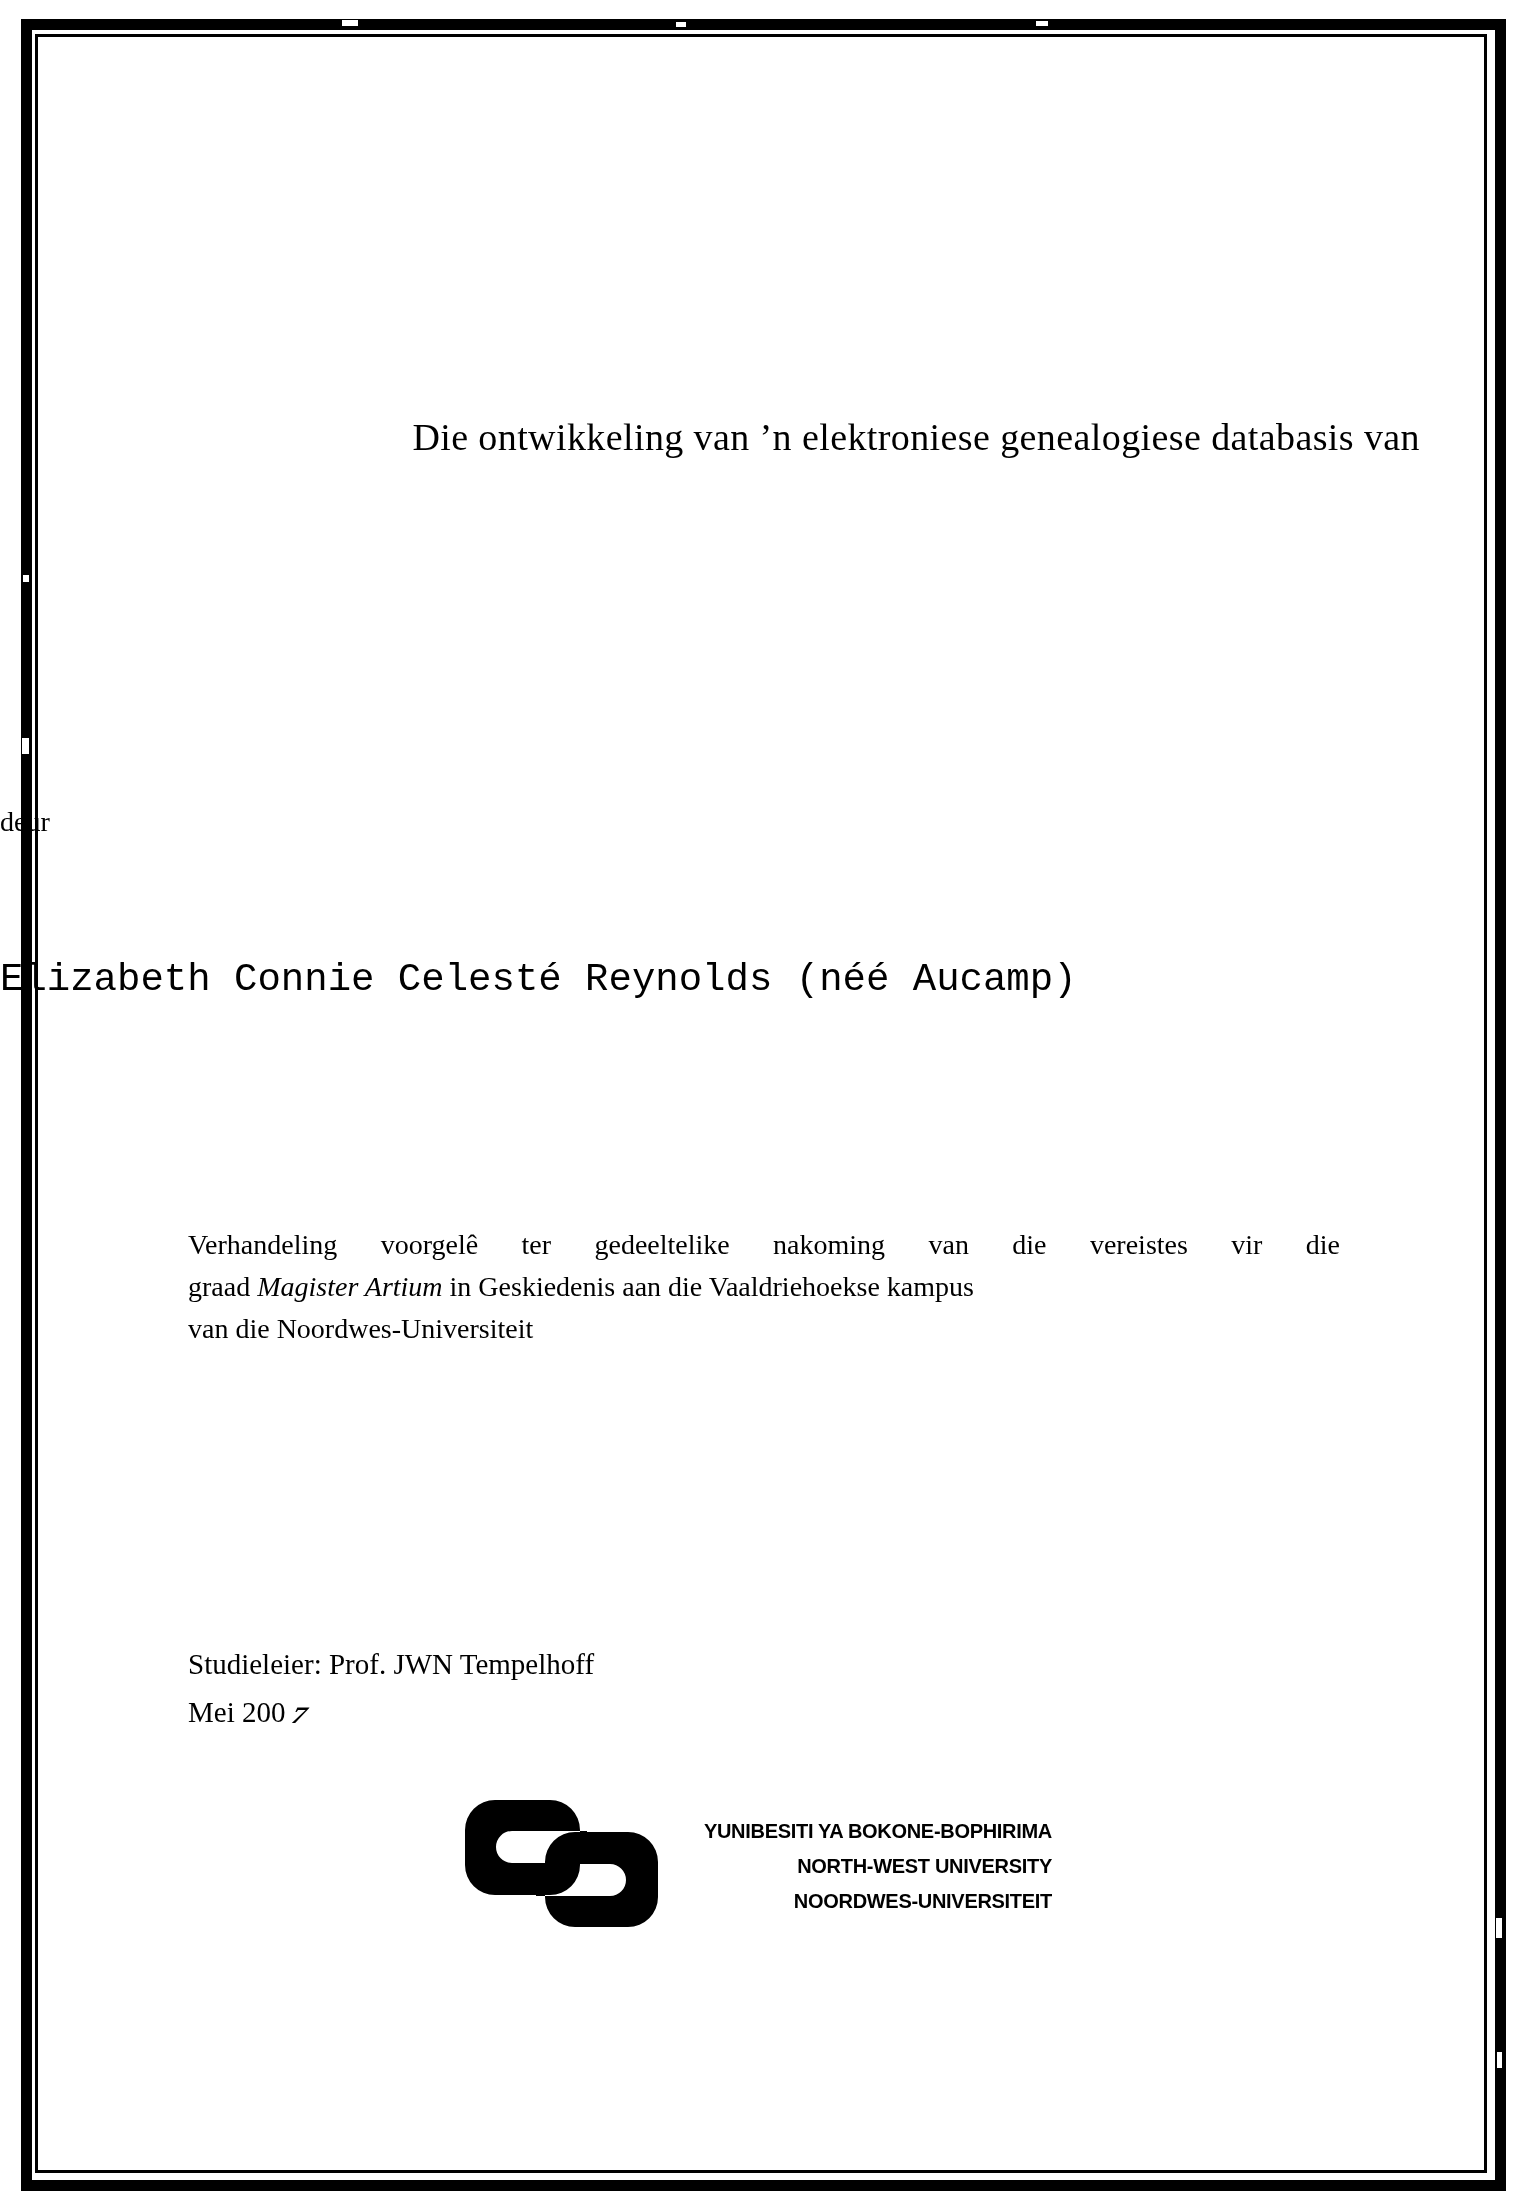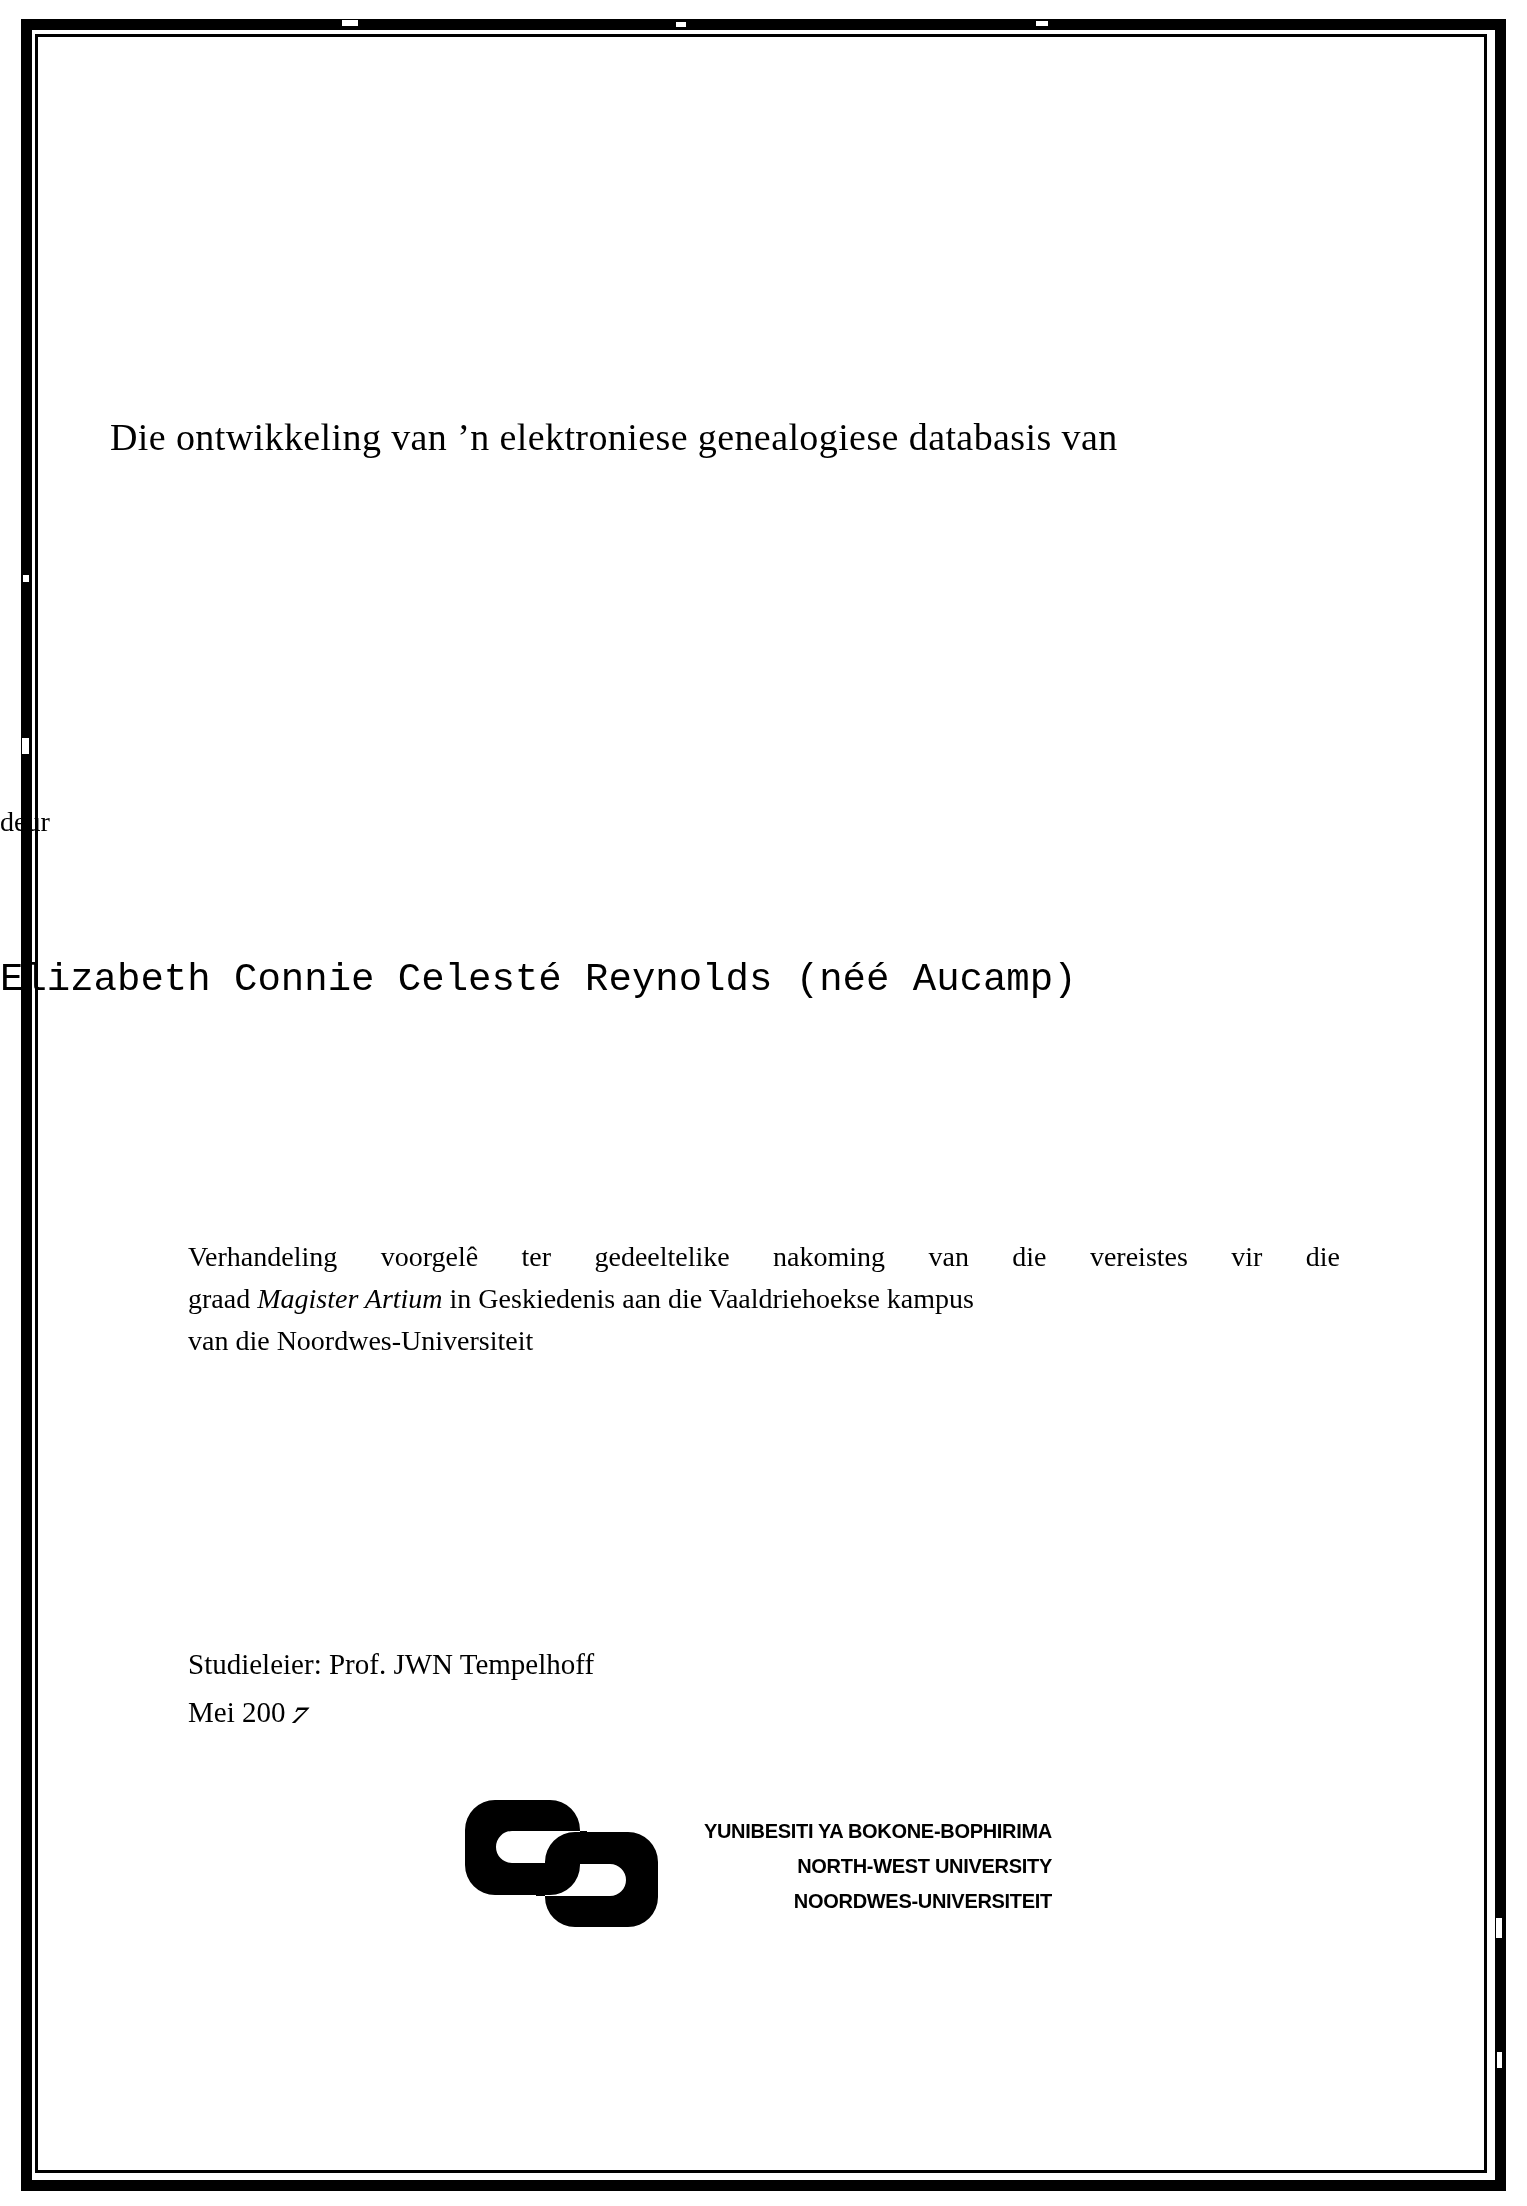--- a/index.html
+++ b/index.html
@@ -17,36 +17,36 @@
     border:11px solid #000;
   }
   .frame-inner {
     position:absolute; left:35px; top:34px; right:40px; bottom:33px;
     border:3px solid #000;
   }
   .artifact { position:absolute; background:#fff; }
   
   .title {
     position:absolute; left:110px; top:398px; width:1310px;
-    text-align:left; font-size:38px; line-height:79px;
+    text-align:right; font-size:38px; line-height:79px;
     letter-spacing:0.4px; white-space:nowrap;
   }
   .byline {
     position:absolute; left:0; top:806px; width:100%;
     font-size:28px;
   }
   .author {
     position:absolute; left:0; top:958px; width:100%;
     text-align:left; font-size:39px; white-space:nowrap;font-family:Liberation Mono, monospace;
   }
   .statement {
     position:absolute; left:188px; top:1224px; width:1152px;
     font-size:28px; line-height:42px;
   }
-  .statement .justify-line { text-align:justify; text-align-last:justify;margin-top:12px; }
+  .statement .justify-line { text-align:justify; text-align-last:justify; }
   .statement .italic { font-style:italic; }
   .supervisor-block {
     position:absolute; left:188px; top:1640px;
     font-size:29px; line-height:48px;
   }
   .date-last {
     display:inline-block;
     transform: skewX(-24deg) scaleY(0.82) translateY(-1px);
     transform-origin: 50% 90%;
     font-weight:bold;

